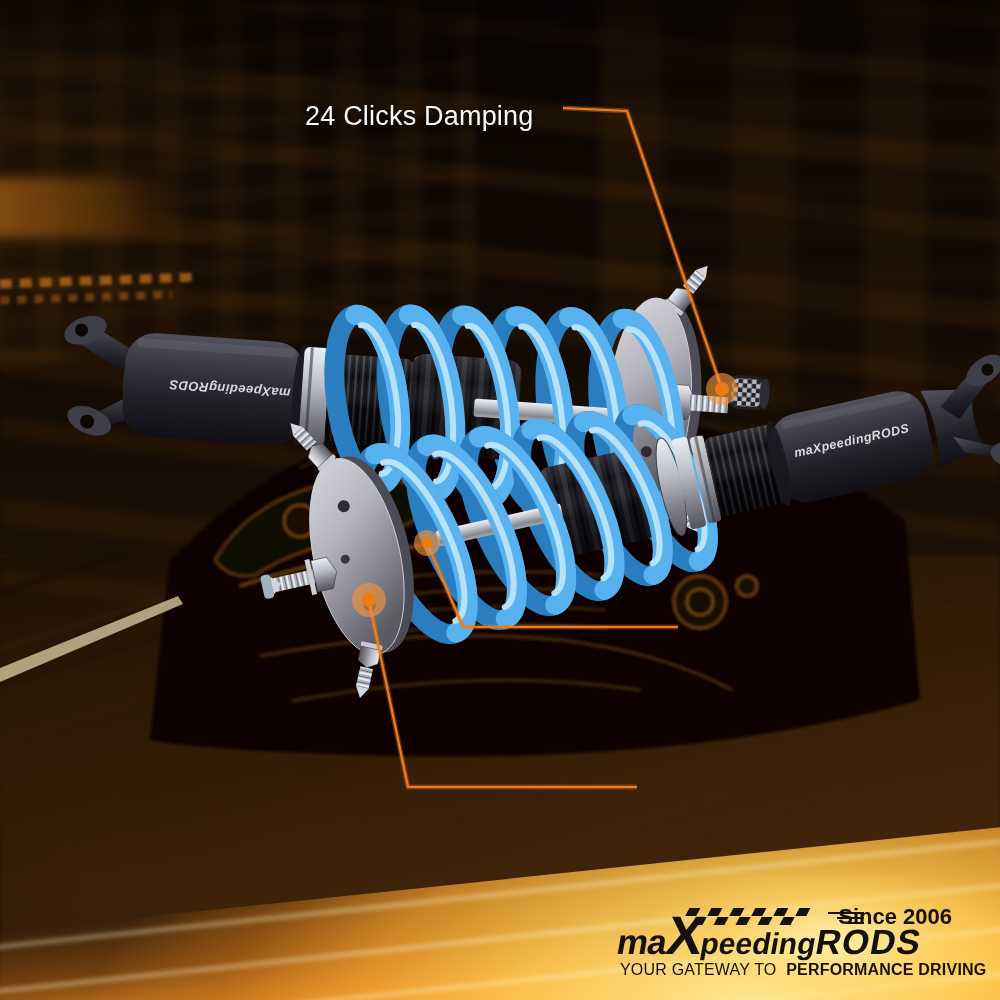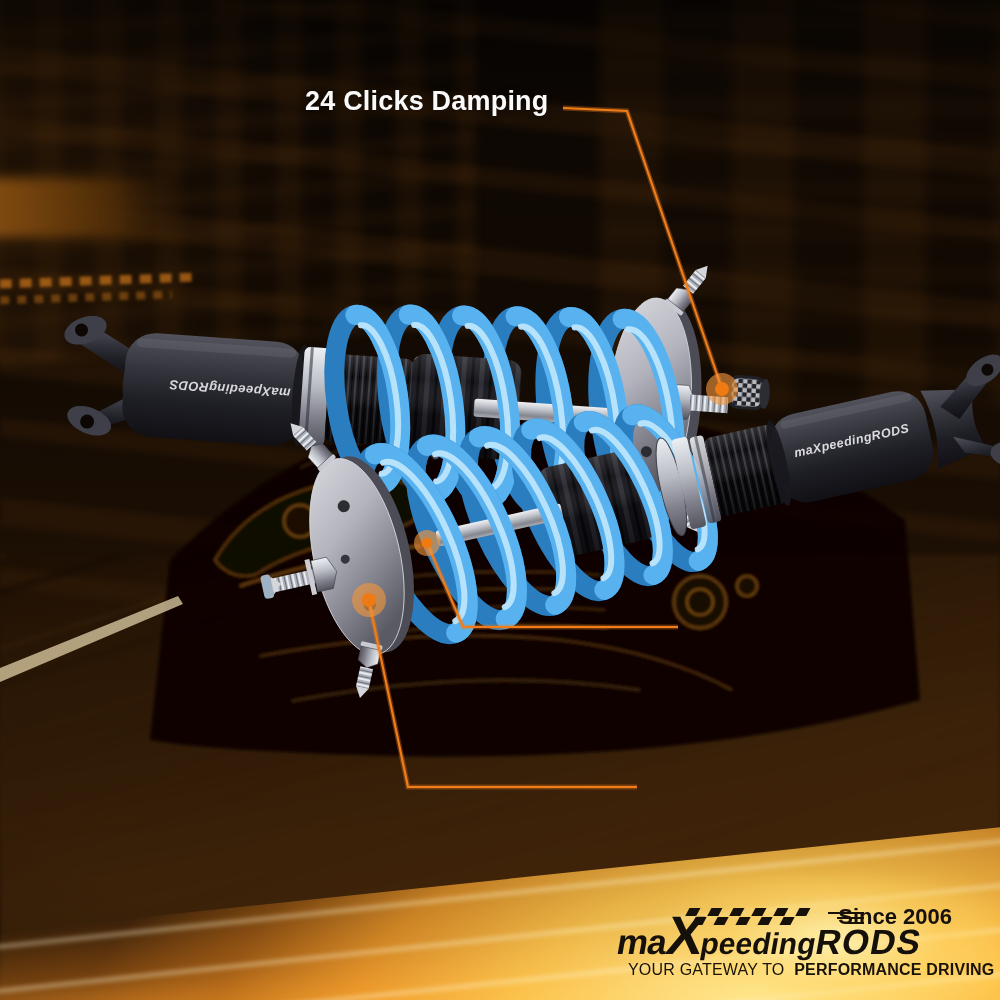--- a/index.html
+++ b/index.html
@@ -60,42 +60,42 @@
       rgba(255,248,212,.5) 14px, rgba(255,248,212,0) 18px 44px);
     filter:blur(2px);}
   .glow-hotspot{position:absolute;left:630px;top:878px;width:370px;height:132px;
     background:radial-gradient(52% 62% at 55% 46%, rgba(255,246,185,.92), rgba(255,212,98,.55) 55%, rgba(255,190,70,0));
     filter:blur(6px);opacity:.85;}
 
   
   .scene{position:absolute;inset:0;z-index:5;}
 
   
-  .lbl{position:absolute;z-index:6;color:#fafafa;font-weight:700;font-size:27px;line-height:34px;
-       letter-spacing:.2px;text-shadow:0 1px 6px rgba(0,0,0,.55);}
+  .lbl{position:absolute;z-index:6;color:#fafafa;font-weight:400;font-size:27px;line-height:34px;
+       letter-spacing:.2px;text-shadow:0 1px 6px rgba(0,0,0,.55);margin-top:15px;}
   .lbl-damping{left:305px;top:84px;}
   .lbl-radial{left:679px;top:590px;}
   .lbl-pillow{left:643px;top:756px;}
 
   
   .logo{position:absolute;left:618px;top:901px;width:334px;height:86px;z-index:7;color:#15100a;}
   .logo .flag{position:absolute;left:58px;top:6px;}
   .logo .speed-lines{position:absolute;right:88px;top:11px;display:flex;flex-direction:column;align-items:flex-end;gap:3px;}
   .logo .speed-lines span{display:block;height:2px;background:#161007;}
   .logo .speed-lines span:nth-child(1){width:36px;}
   .logo .speed-lines span:nth-child(2){width:27px;}
   .logo .speed-lines span:nth-child(3){width:18px;}
   .logo .since{position:absolute;right:0;top:3px;font-size:22px;font-weight:700;}
   .logo .brand{position:absolute;left:0;top:15px;display:flex;align-items:baseline;
                transform:skewX(-10deg);white-space:nowrap;}
   .logo .brand .ma{font-size:35px;font-weight:700;letter-spacing:-1px;}
   .logo .brand .bigx{font-size:54px;font-weight:700;line-height:.72;margin:0 -1px 0 0;}
   .logo .brand .peeding{font-size:30px;font-weight:700;letter-spacing:0;}
   .logo .brand .rods{font-size:35px;font-weight:700;letter-spacing:1px;}
-  .logo .tagline{position:absolute;left:10px;top:60px;font-size:16px;letter-spacing:.2px;white-space:nowrap;color:#191207;}
+  .logo .tagline{position:absolute;left:2px;top:60px;font-size:16px;letter-spacing:.2px;white-space:nowrap;color:#191207;}
   .logo .tagline .reg{font-weight:400;}
   .logo .tagline .bold{font-weight:700;margin-left:5px;}
 </style>
 </head>
 <body>
 
 <div class="stage">
 
   <div class="bg-base"></div>
   <div class="bg-sky-streaks"></div>

